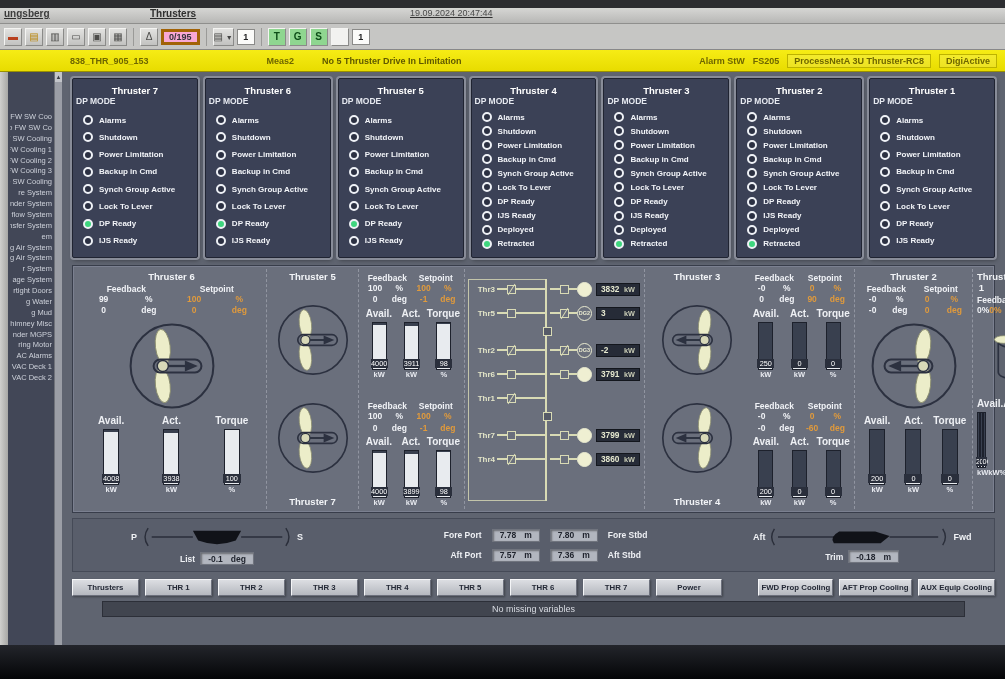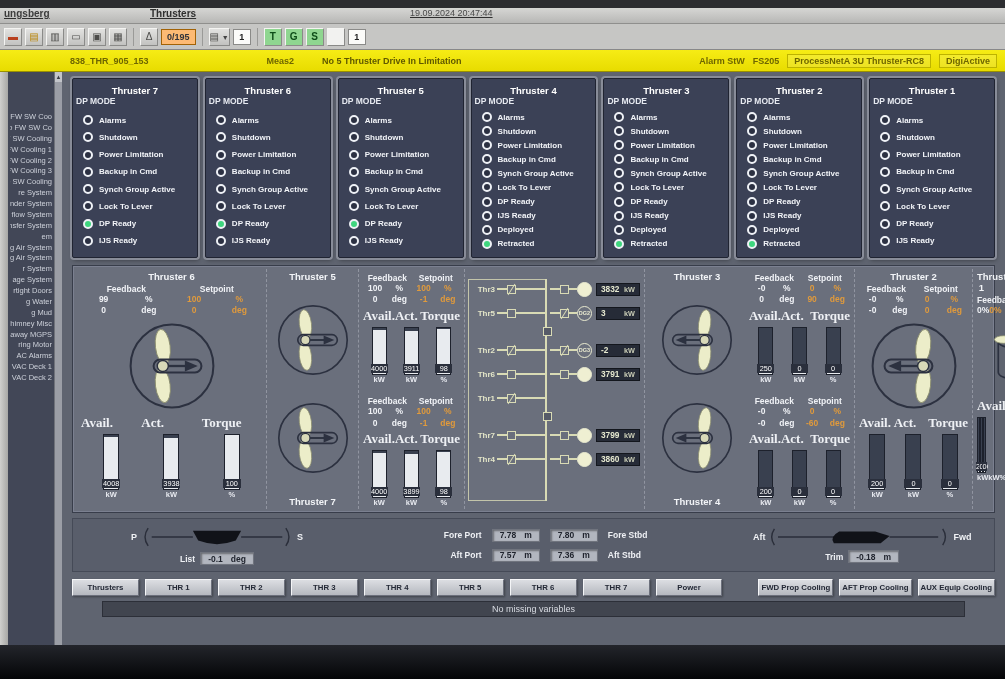--- a/index.html
+++ b/index.html
@@ -14,21 +14,21 @@
   .tb-title { width:260px; font-weight:700; }
   .tb-date { flex:1; font-size:9px; color:#4a4a4a; }
   
   .toolbar { height:26px; background:#c6c6c4; display:flex; align-items:center; gap:3px; padding:0 4px;
     border-bottom:1px solid #88888a; }
   .tb-btn { height:18px; min-width:18px; background:linear-gradient(#e2e2e0,#c2c2c0); border:1px solid #8a8a88;
     border-top-color:#f4f4f2; border-left-color:#f4f4f2; font-size:10px; color:#4c4c4a; line-height:1; cursor:pointer; }
   .tb-btn.tgs { background:#8fd690; color:#0d4d18; font-weight:700; font-size:10px; width:18px; }
   .tb-btn.blank { width:18px; background:#f2f2f0; }
   .tb-sep { width:1px; height:18px; background:#9a9a98; margin:0 3px; }
-  .tb-counter { height:16px; background:#fdba74; border:1px solid #a16207; font-size:9px; font-weight:700;
+  .tb-counter { height:16px; background:#f9a8d4; border:3px solid #a16207; font-size:9px; font-weight:700;
     color:#33333a; display:flex; align-items:center; padding:0 5px; }
   .tb-numbox { height:16px; width:18px; background:#fbfbf9; border:1px solid #8a8a88; font-size:9px;
     font-weight:700; color:#222; display:flex; align-items:center; justify-content:center; }
   .tb-drop { font-size:7px; color:#444; }
   
   .alarmbar { height:22px; background:linear-gradient(#f6ec15,#e8dc00); display:flex; align-items:center;
     font-size:9px; font-weight:700; color:#6e6600; padding:0 8px; gap:8px; border-bottom:1px solid #9a9100; }
   .ab-tag { margin-left:62px; }
   .ab-src { margin-left:110px; }
   .ab-msg { margin-left:20px; color:#5f5800; }
@@ -78,21 +78,21 @@
   .dial-md { width:76px; height:76px; }
   .flip { transform:scaleX(-1); }
   
   .fs-block { margin:2px 0; }
   .fs-head { display:grid; grid-template-columns:1fr 1fr; text-align:center; font-size:8.5px; font-weight:700; color:#f0f2f6; }
   .fs-row { display:grid; grid-template-columns:1fr 1fr 1fr 1fr; text-align:center; font-size:8.5px;
     font-weight:700; color:#f0f2f6; line-height:1.35; }
   .sp-c { color:#e09a3c; }
   
   .bars-block { margin-top:2px; }
-  .bars-head { display:grid; grid-template-columns:repeat(3,1fr); text-align:left; font-size:13px; font-weight:700; color:#eef0f4;font-family:Liberation Serif, serif; }
+  .bars-head { display:grid; grid-template-columns:repeat(3,1fr); text-align:center; font-size:10px; font-weight:700; color:#eef0f4; }
   .bars-row { display:flex; justify-content:space-around; align-items:flex-end; height:50px; margin-top:1px; }
   .vbar { width:15px; height:48px; background:#39404f; border:1px solid #1d212c; position:relative; }
   .col-t6 .vbar, .col-t2 .vbar, .col-t1 .vbar { height:56px; width:16px; }
   .col-t6 .bars-row, .col-t2 .bars-row, .col-t1 .bars-row { height:58px; }
   .fill { position:absolute; left:0; bottom:0; width:100%; background:#e8ebef; }
   .bval { position:absolute; left:-2px; right:-2px; bottom:1px; background:#2a2f3c; color:#fff;
     font-size:7.3px; font-weight:400; text-align:center; line-height:9px; }
   .bars-units { display:grid; grid-template-columns:repeat(3,1fr); text-align:center; font-size:7.5px; font-weight:700; color:#e8eaf0; }
   
   .bus-vline { position:absolute; left:80px; top:10px; bottom:8px; width:2px; background:#d9dbb5; }
@@ -244,21 +244,21 @@
           <div class="side-item">ansfer System</div>
           <div class="side-item">em</div>
           <div class="side-item">g Air System</div>
           <div class="side-item">g Air System</div>
           <div class="side-item">r System</div>
           <div class="side-item">age System</div>
           <div class="side-item">rtight Doors</div>
           <div class="side-item">g Water</div>
           <div class="side-item">g Mud</div>
           <div class="side-item">himney Misc</div>
-          <div class="side-item">away MGPS</div>
+          <div class="side-item">nder MGPS</div>
           <div class="side-item">ring Motor</div>
           <div class="side-item">AC Alarms</div>
           <div class="side-item">VAC Deck 1</div>
           <div class="side-item">VAC Deck 2</div>
         </div>
     </div>
     <div class="side-scroll">
       <span class="scroll-up">▲</span>
     </div>
 

